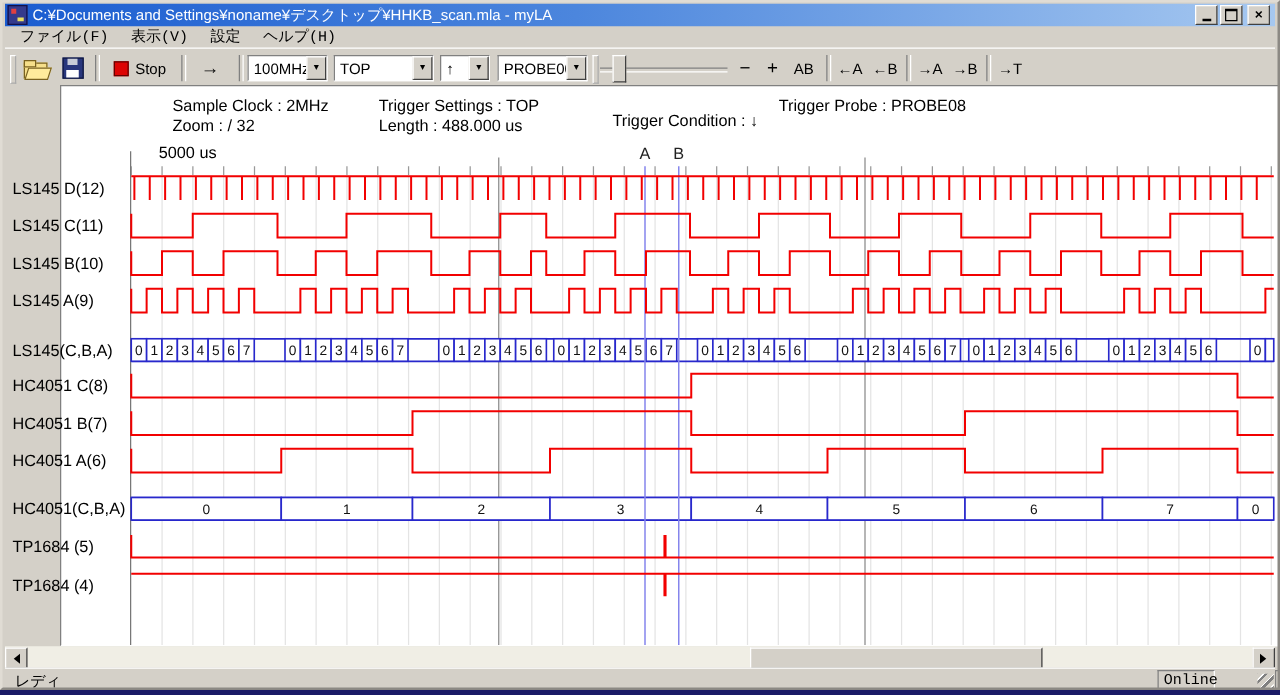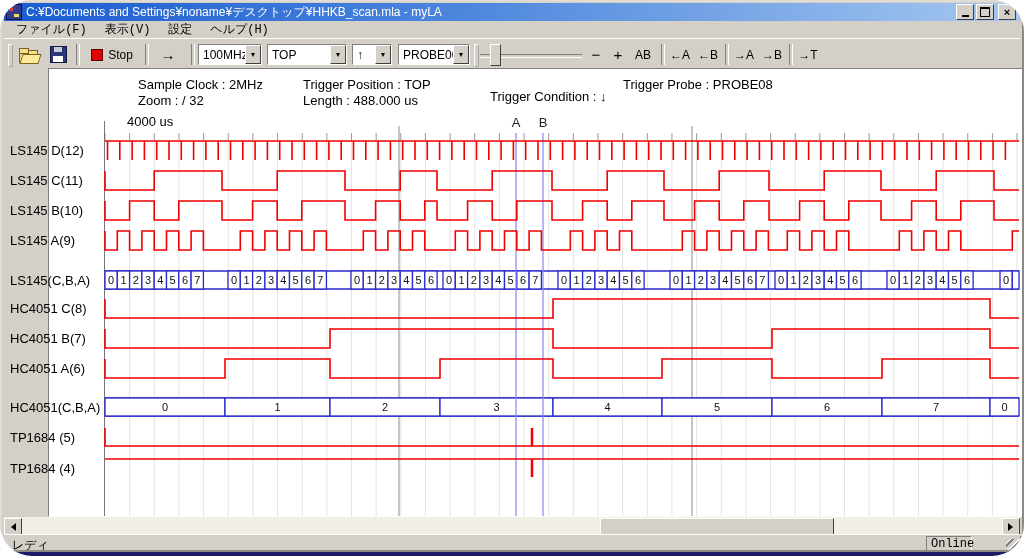--- a/index.html
+++ b/index.html
@@ -1,17 +1,17 @@
 <!DOCTYPE html>
 <html><head>
 <meta charset="utf-8">
 <style>
   html,body{margin:0;padding:0;}
   .screen{position:relative;width:1024px;height:556px;background:#d4d0c8;overflow:hidden;
-          font-family:"Liberation Sans",sans-serif;border-radius:32px;-webkit-font-smoothing:none;}
+          font-family:"Liberation Sans",sans-serif;-webkit-font-smoothing:none;}
   .frame{position:absolute;left:0;top:0;width:1020px;height:548px;border:2px outset #e0dcd4;pointer-events:none;}
   .desktop-strip{position:absolute;left:0;bottom:0;width:1024px;height:4px;background:#1a1a66;}
   
   .titlebar{position:absolute;left:4px;top:3px;width:1016px;height:18px;
             background:linear-gradient(90deg,#1a5cd0 0%,#4c86dd 45%,#a6c8f0 100%);
             display:flex;align-items:center;color:#fff;font-size:12px;}
   .app-icon{width:14px;height:14px;margin:0 4px 0 2px;background:#343a8c;border:1px solid #11114a;
             display:inline-block;position:relative;}
   .app-icon i{position:absolute;left:2px;top:2px;width:4px;height:4px;background:#e04040;}
   .app-icon b{position:absolute;right:2px;bottom:2px;width:5px;height:3px;background:#e8e060;}
@@ -154,26 +154,26 @@
     <span class="tb-btn" style="left:690px;width:28px">←B</span>
     <span class="tb-sep" style="left:721px"></span>
     <span class="tb-btn" style="left:726px;width:28px">→A</span>
     <span class="tb-btn" style="left:754px;width:28px">→B</span>
     <span class="tb-sep" style="left:785px"></span>
     <span class="tb-btn" style="left:790px;width:28px">→T</span>
   </div>
 
   <div class="client">
     <div class="info-text" style="left:89px;top:8px">Sample Clock : 2MHz</div>
-    <div class="info-text" style="left:254px;top:8px">Trigger Position : TOP</div>
+    <div class="info-text" style="left:254px;top:8px">Trigger Settings : TOP</div>
     <div class="info-text" style="left:441px;top:20px">Trigger Condition : ↓</div>
     <div class="info-text" style="left:574px;top:8px">Trigger Probe : PROBE08</div>
     <div class="info-text" style="left:89px;top:24px">Zoom : /  32</div>
     <div class="info-text" style="left:254px;top:24px">Length : 488.000 us</div>
-    <div class="info-text" style="left:78px;top:45px">4000 us</div>
+    <div class="info-text" style="left:78px;top:45px">5000 us</div>
   </div>
 
   <svg id="wave" viewBox="0 0 1024 556">
       <g>
         <line x1="129.65" y1="141" x2="129.65" y2="516" stroke="#e4e4e4" stroke-width="1"></line>
         <line x1="154.3" y1="141" x2="154.3" y2="516" stroke="#e4e4e4" stroke-width="1"></line>
         <line x1="178.95000000000002" y1="141" x2="178.95000000000002" y2="516" stroke="#e4e4e4" stroke-width="1"></line>
         <line x1="203.60000000000002" y1="141" x2="203.60000000000002" y2="516" stroke="#e4e4e4" stroke-width="1"></line>
         <line x1="228.25000000000003" y1="141" x2="228.25000000000003" y2="516" stroke="#e4e4e4" stroke-width="1"></line>
         <line x1="252.90000000000003" y1="141" x2="252.90000000000003" y2="516" stroke="#e4e4e4" stroke-width="1"></line>

